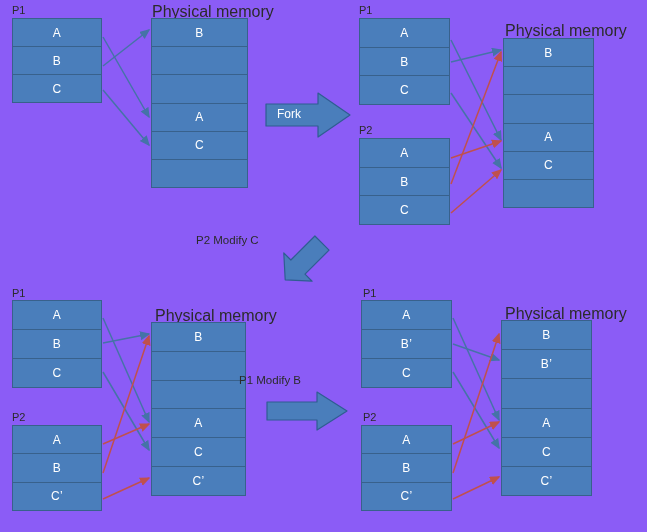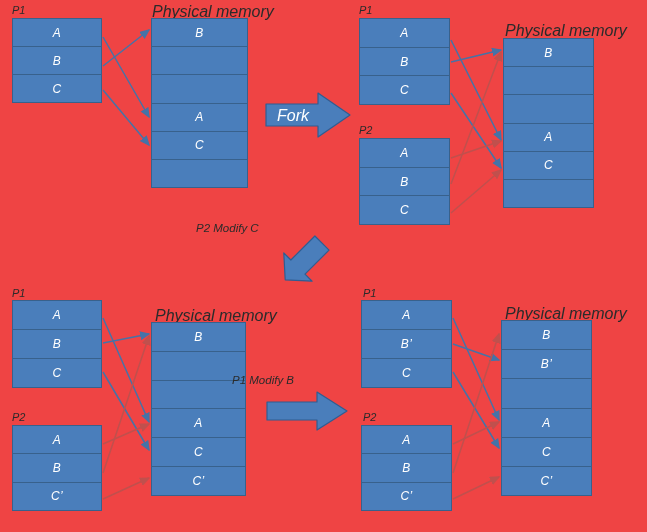--- a/index.html
+++ b/index.html
@@ -8,23 +8,22 @@
     padding: 0;
     background: #ffffff;
   }
   body {
     font-family: "Liberation Sans", sans-serif;
   }
   #canvas {
     position: relative;
     width: 647px;
     height: 532px;
-    background: #ef4444;
+    background: #8b5cf6;
     overflow: hidden;
-    font-style: italic;
   }
   svg.arrow-layer {
     position: absolute;
     left: 0;
     top: 0;
     width: 647px;
     height: 532px;
     pointer-events: none;
   }
   .mem-box {
@@ -73,21 +72,21 @@
   }
   .block-arrow {
     position: absolute;
   }
   .block-arrow svg {
     display: block;
     overflow: visible;
   }
   .fork-text {
     position: absolute;
-    font-size: 16px;
+    font-size: 12px;
     color: #ffffff;
     white-space: nowrap;
     line-height: 1;
   }
 </style>
 </head>
 <body>
 
 <div id="canvas">
 
@@ -191,30 +190,30 @@
     <div class="mem-cell">C’</div>
   </div>
 
   <div class="block-arrow" style="left:266px; top:93px;">
     <svg width="84" height="44" viewBox="0 0 84 44">
       <polygon points="0,11 52,11 52,0 84,22 52,44 52,33 0,33" fill="#4a7ebb" stroke="#2f5d92" stroke-width="1.2" stroke-linejoin="round"></polygon>
     </svg>
   </div>
   <div class="fork-text" style="left:277px; top:108px;">Fork</div>
 
-  <div class="step-label" style="left:196px; top:223px;">P2 Modify C</div>
+  <div class="step-label" style="left:196px; top:235px;">P2 Modify C</div>
   <div class="block-arrow" style="left:271px; top:228px;">
     <svg width="68" height="64" viewBox="0 0 68 64">
       <g transform="rotate(135 34 32)">
         <polygon points="10,22 44,22 44,12 62,32 44,52 44,42 10,42" fill="#4a7ebb" stroke="#2f5d92" stroke-width="1.2" stroke-linejoin="round"></polygon>
       </g>
     </svg>
   </div>
 
-  <div class="step-label" style="left:232px; top:375px;">P1 Modify B</div>
+  <div class="step-label" style="left:239px; top:375px;">P1 Modify B</div>
   <div class="block-arrow" style="left:267px; top:392px;">
     <svg width="80" height="38" viewBox="0 0 80 38">
       <polygon points="0,10 50,10 50,0 80,19 50,38 50,28 0,28" fill="#4a7ebb" stroke="#2f5d92" stroke-width="1.2" stroke-linejoin="round"></polygon>
     </svg>
   </div>
 
   <svg class="arrow-layer">
     <defs>
       <marker id="bluehead" markerWidth="7" markerHeight="7" refX="6" refY="3" orient="auto" markerUnits="strokeWidth">
         <path d="M0,0 L7,3 L0,6 z" fill="#4573a7"></path>

